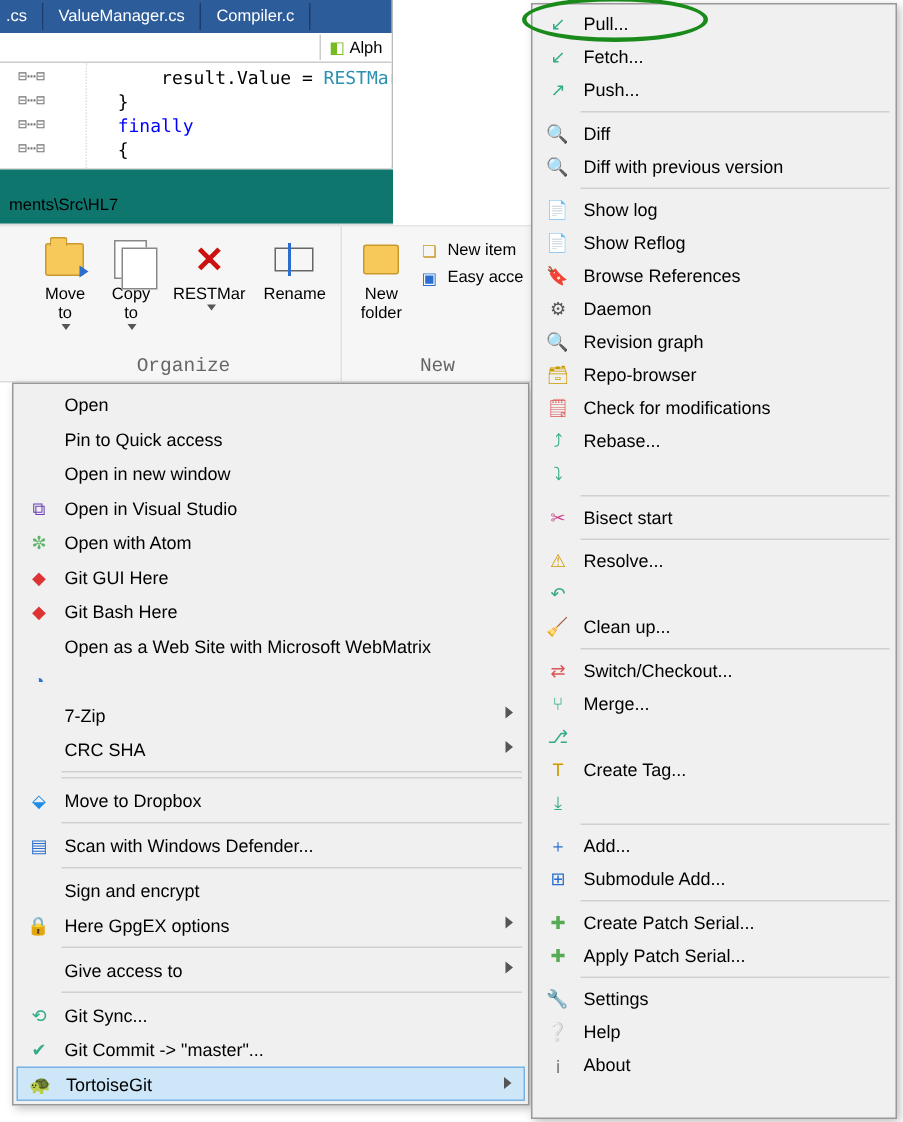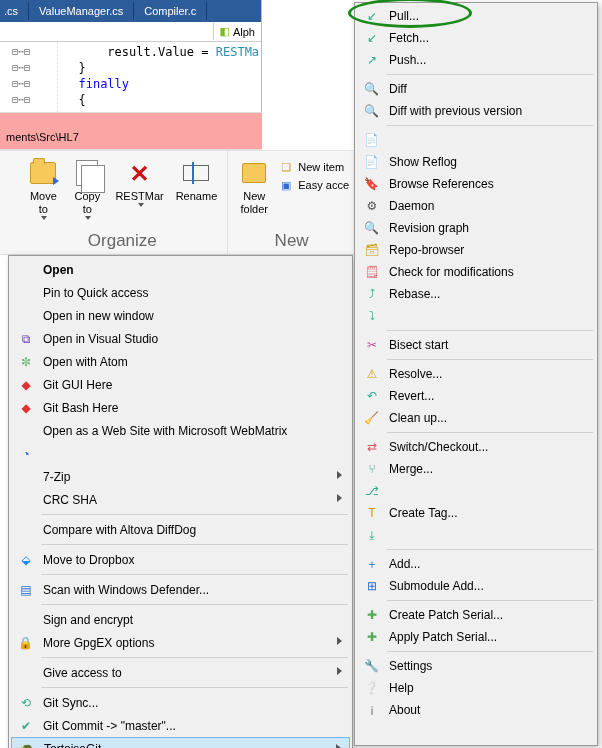--- a/index.html
+++ b/index.html
@@ -71,21 +71,21 @@
   .tok-id { color: #000; }
   .brace-glyph {
     position: absolute; left: 12px; font-size: 10px; color: #777;
   }
 
   
   .addr {
     position: absolute;
     left: 0; top: 112px; width: 262px; height: 38px;
     border-bottom: 1px solid #ddd;
-    background: #fca5a5;
+    background: #0f766e;
     padding-left: 6px;
     padding-top: 18px;
     font-size: 11px;
     border-top: 1px solid #ddd;
   }
 
   
   .ribbon {
     position: absolute;
     left: 0; top: 150px; width: 355px; height: 105px;
@@ -94,21 +94,21 @@
     border-top: 1px solid #e5e5e5;
     display: flex;
   }
   .rgroup {
     border-right: 1px solid #e0e0e0;
     display: flex; flex-direction: column; align-items: center;
     padding: 4px 6px 0 6px;
   }
   .rgroup.left { padding-left: 2px; }
   .rgroup-label {
-    font-size: 17px; color: #666; margin-top: auto; padding: 3px 0;
+    font-size: 13px; color: #666; margin-top: auto; padding: 3px 0; font-family: Liberation Mono, monospace;
   }
   .rbtns { display: flex; gap: 4px; }
   .rbtn {
     display: flex; flex-direction: column; align-items: center;
     padding: 4px 4px; font-size: 11px; text-align: center; line-height: 13px;
     min-width: 40px;
   }
   .rbtn .ico { width: 28px; height: 28px; margin-bottom: 3px;
     display: flex; align-items: center; justify-content: center; }
   .smallcol { display:flex; flex-direction:column; gap:2px; font-size:11px; padding-top:4px;}
@@ -148,21 +148,21 @@
     margin-right: 6px;
   }
   .ctx .item .lbl { flex: 1; white-space: nowrap; overflow:hidden;}
   .ctx .item .arrow {
     position: absolute; right: 8px; top: 6px;
     border-left: 5px solid #555;
     border-top: 4px solid transparent;
     border-bottom: 4px solid transparent;
     width: 0; height: 0;
   }
-  .ctx .item.bold .lbl { font-weight: 700; }
+  .ctx .item.bold .lbl { font-weight: 400; }
   .ctx .sep {
     height: 1px; background: #d0d0d0;
     margin: 3px 2px 3px 30px;
   }
 
   
   .ctx.right {
     left: 354px; top: 2px; width: 244px; height: 744px;
   }
   .ctx.right .item { height: 22px; }
@@ -325,42 +325,38 @@
       <span class="mi"></span>
       <span class="lbl">7-Zip</span>
       <span class="arrow"></span>
     </div>
   <div class="item">
       <span class="mi"></span>
       <span class="lbl">CRC SHA</span>
       <span class="arrow"></span>
     </div>
   <div class="sep"></div>
-  <div class="item">
-      <span class="mi"></span>
-      <span class="lbl">Compare with Altova DiffDog</span>
-    </div>
   <div class="sep"></div>
   <div class="item">
       <span class="mi" style="color:#1f8ce6;">⬙</span>
       <span class="lbl">Move to Dropbox</span>
     </div>
   <div class="sep"></div>
   <div class="item">
       <span class="mi" style="color:#2a6fcf;">▤</span>
       <span class="lbl">Scan with Windows Defender...</span>
     </div>
   <div class="sep"></div>
   <div class="item">
       <span class="mi"></span>
       <span class="lbl">Sign and encrypt</span>
     </div>
   <div class="item">
       <span class="mi" style="color:#888;">🔒</span>
-      <span class="lbl">More GpgEX options</span>
+      <span class="lbl">Here GpgEX options</span>
       <span class="arrow"></span>
     </div>
   <div class="sep"></div>
   <div class="item">
       <span class="mi"></span>
       <span class="lbl">Give access to</span>
       <span class="arrow"></span>
     </div>
   <div class="sep"></div>
   <div class="item">
@@ -396,20 +392,21 @@
       <span class="mi" style="color:#777;">🔍</span>
       <span class="lbl">Diff</span>
     </div>
   <div class="item">
       <span class="mi" style="color:#777;">🔍</span>
       <span class="lbl">Diff with previous version</span>
     </div>
   <div class="sep"></div>
   <div class="item">
       <span class="mi" style="color:#c90;">📄</span>
+      <span class="lbl">Show log</span>
     </div>
   <div class="item">
       <span class="mi" style="color:#c90;">📄</span>
       <span class="lbl">Show Reflog</span>
     </div>
   <div class="item">
       <span class="mi" style="color:#3a8;">🔖</span>
       <span class="lbl">Browse References</span>
     </div>
   <div class="item">
@@ -440,21 +437,20 @@
       <span class="mi" style="color:#c48;">✂</span>
       <span class="lbl">Bisect start</span>
     </div>
   <div class="sep"></div>
   <div class="item">
       <span class="mi" style="color:#c90;">⚠</span>
       <span class="lbl">Resolve...</span>
     </div>
   <div class="item">
       <span class="mi" style="color:#3a8;">↶</span>
-      <span class="lbl">Revert...</span>
     </div>
   <div class="item">
       <span class="mi" style="color:#c90;">🧹</span>
       <span class="lbl">Clean up...</span>
     </div>
   <div class="sep"></div>
   <div class="item">
       <span class="mi" style="color:#d55;">⇄</span>
       <span class="lbl">Switch/Checkout...</span>
     </div>

